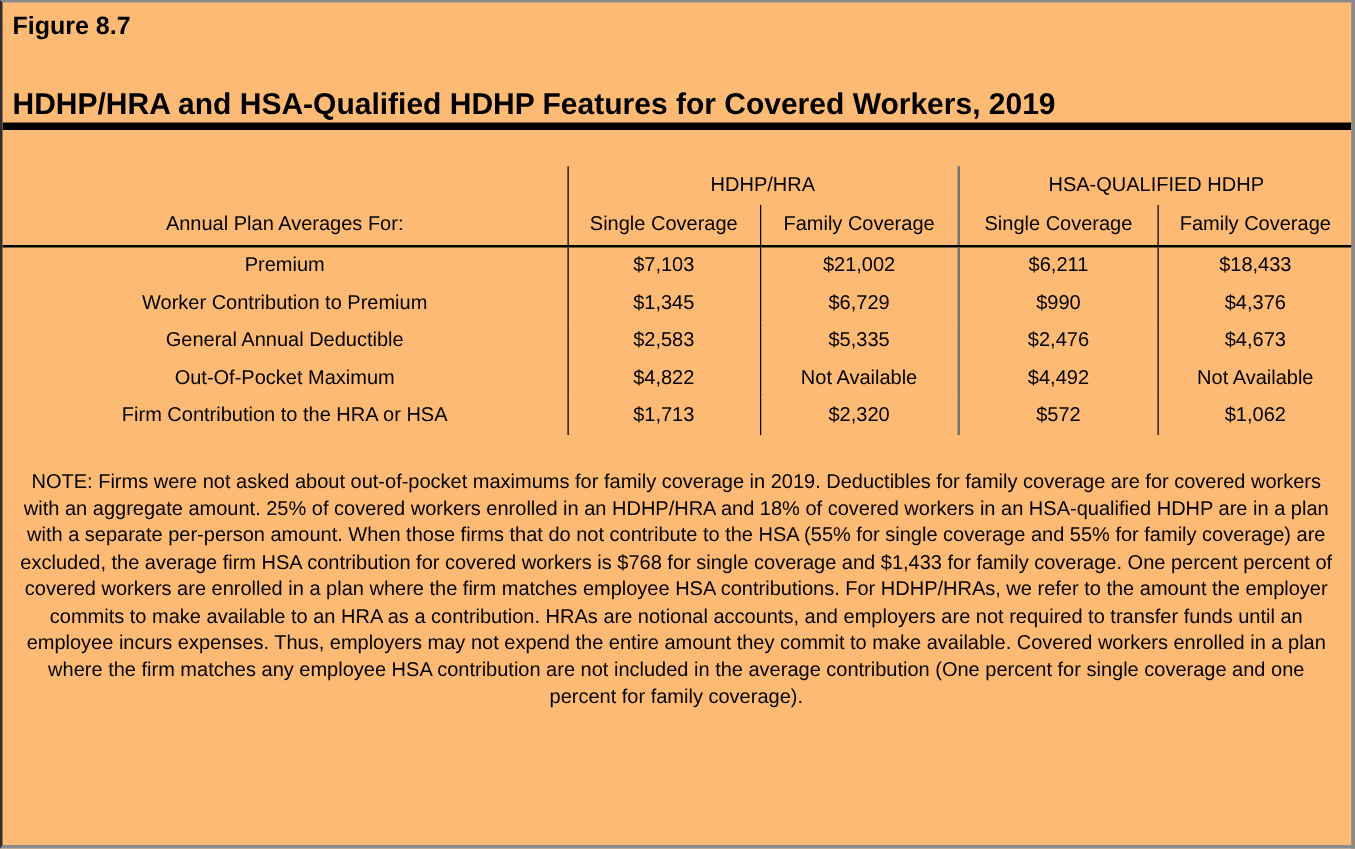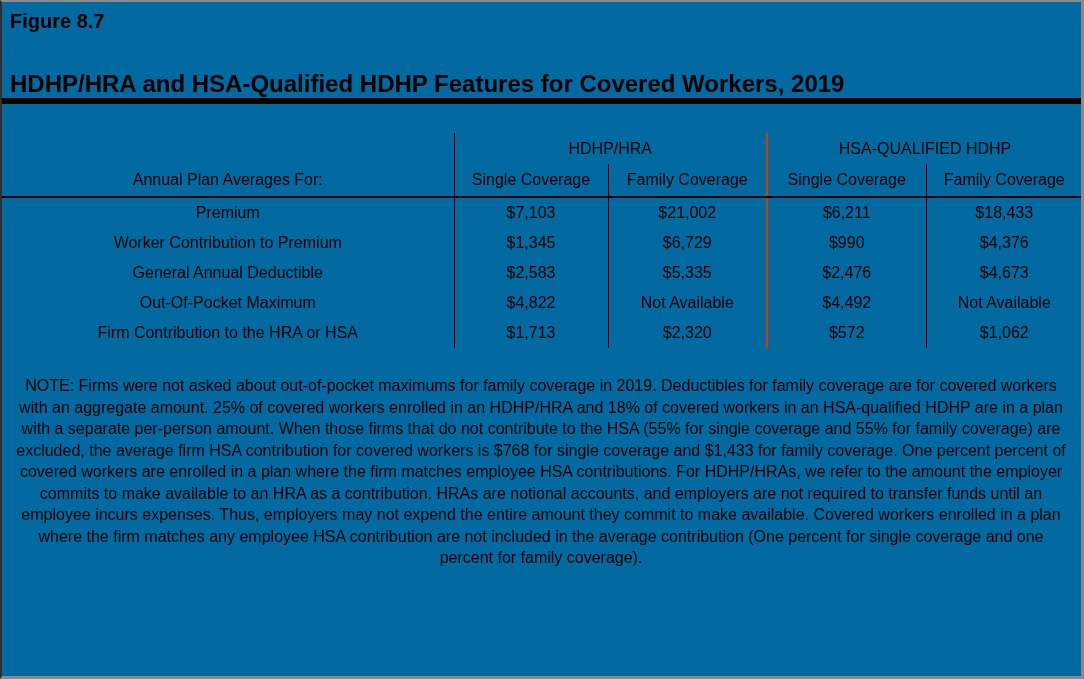--- a/index.html
+++ b/index.html
@@ -5,21 +5,21 @@
   html, body {
     margin: 0;
     padding: 0;
     background: #ffffff;
   }
   .page {
     position: relative;
     box-sizing: border-box;
     width: 1084px;
     height: 679px;
-    background: #0369a1;
+    background: #fdba74;
     border-top: 2px solid #8a8a8a;
     border-right: 3px solid #8a8a8a;
     border-bottom: 3px solid #8a8a8a;
     border-left: 2px solid #2e2e2e;
     font-family: "Liberation Sans", sans-serif;
     color: #000000;
     overflow: hidden;
   }
   .fig-label {
     position: absolute;
@@ -62,21 +62,21 @@
     vertical-align: middle;
     white-space: nowrap;
     overflow: hidden;
   }
   tr.group-row th { height: 31px; }
   tr.sub-row th   { height: 32px; }
   tbody tr td     { height: 30px; }
 
   th.group { font-weight: bold; margin-top: 37px; }
   .bl-thin  { border-left: 1px solid #000000; }
-  .bl-thick { border-left: 2px solid #c2410c; }
+  .bl-thick { border-left: 2px solid #737373; }
   tr.sub-row th { border-bottom: 2px solid #000000; text-align: center; }
 
   td.rowlabel {
     text-align: left;
     padding-left: 6px;
   }
   .note {
     position: absolute;
     top: 373px;
     left: 8px;

